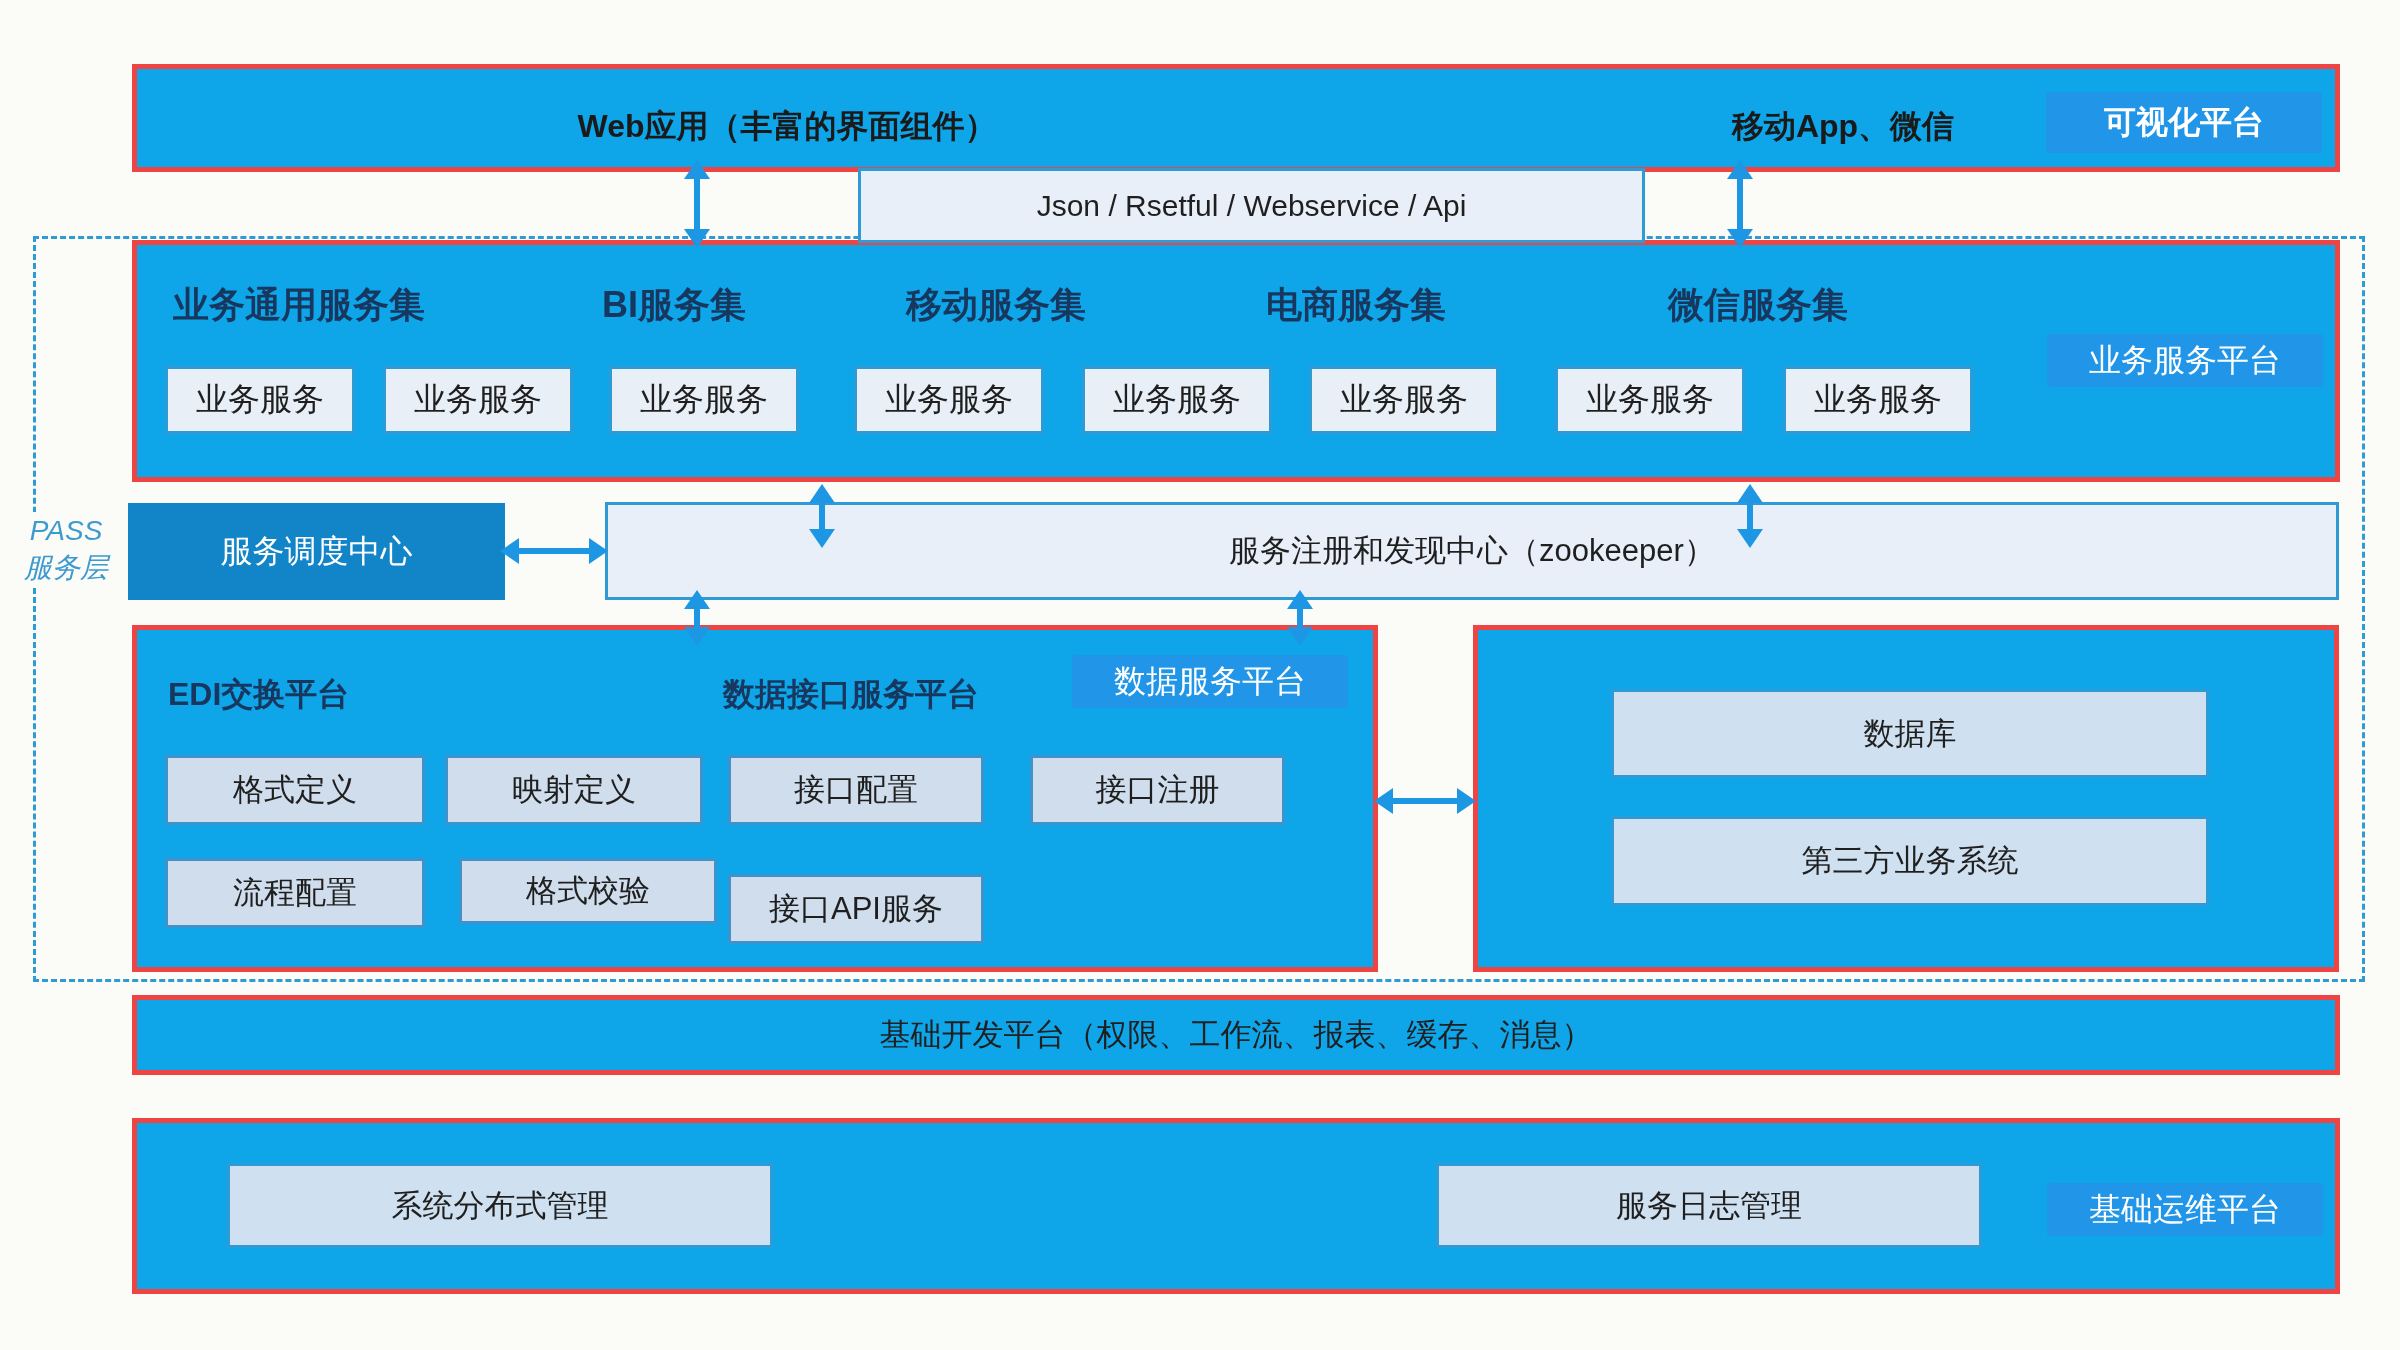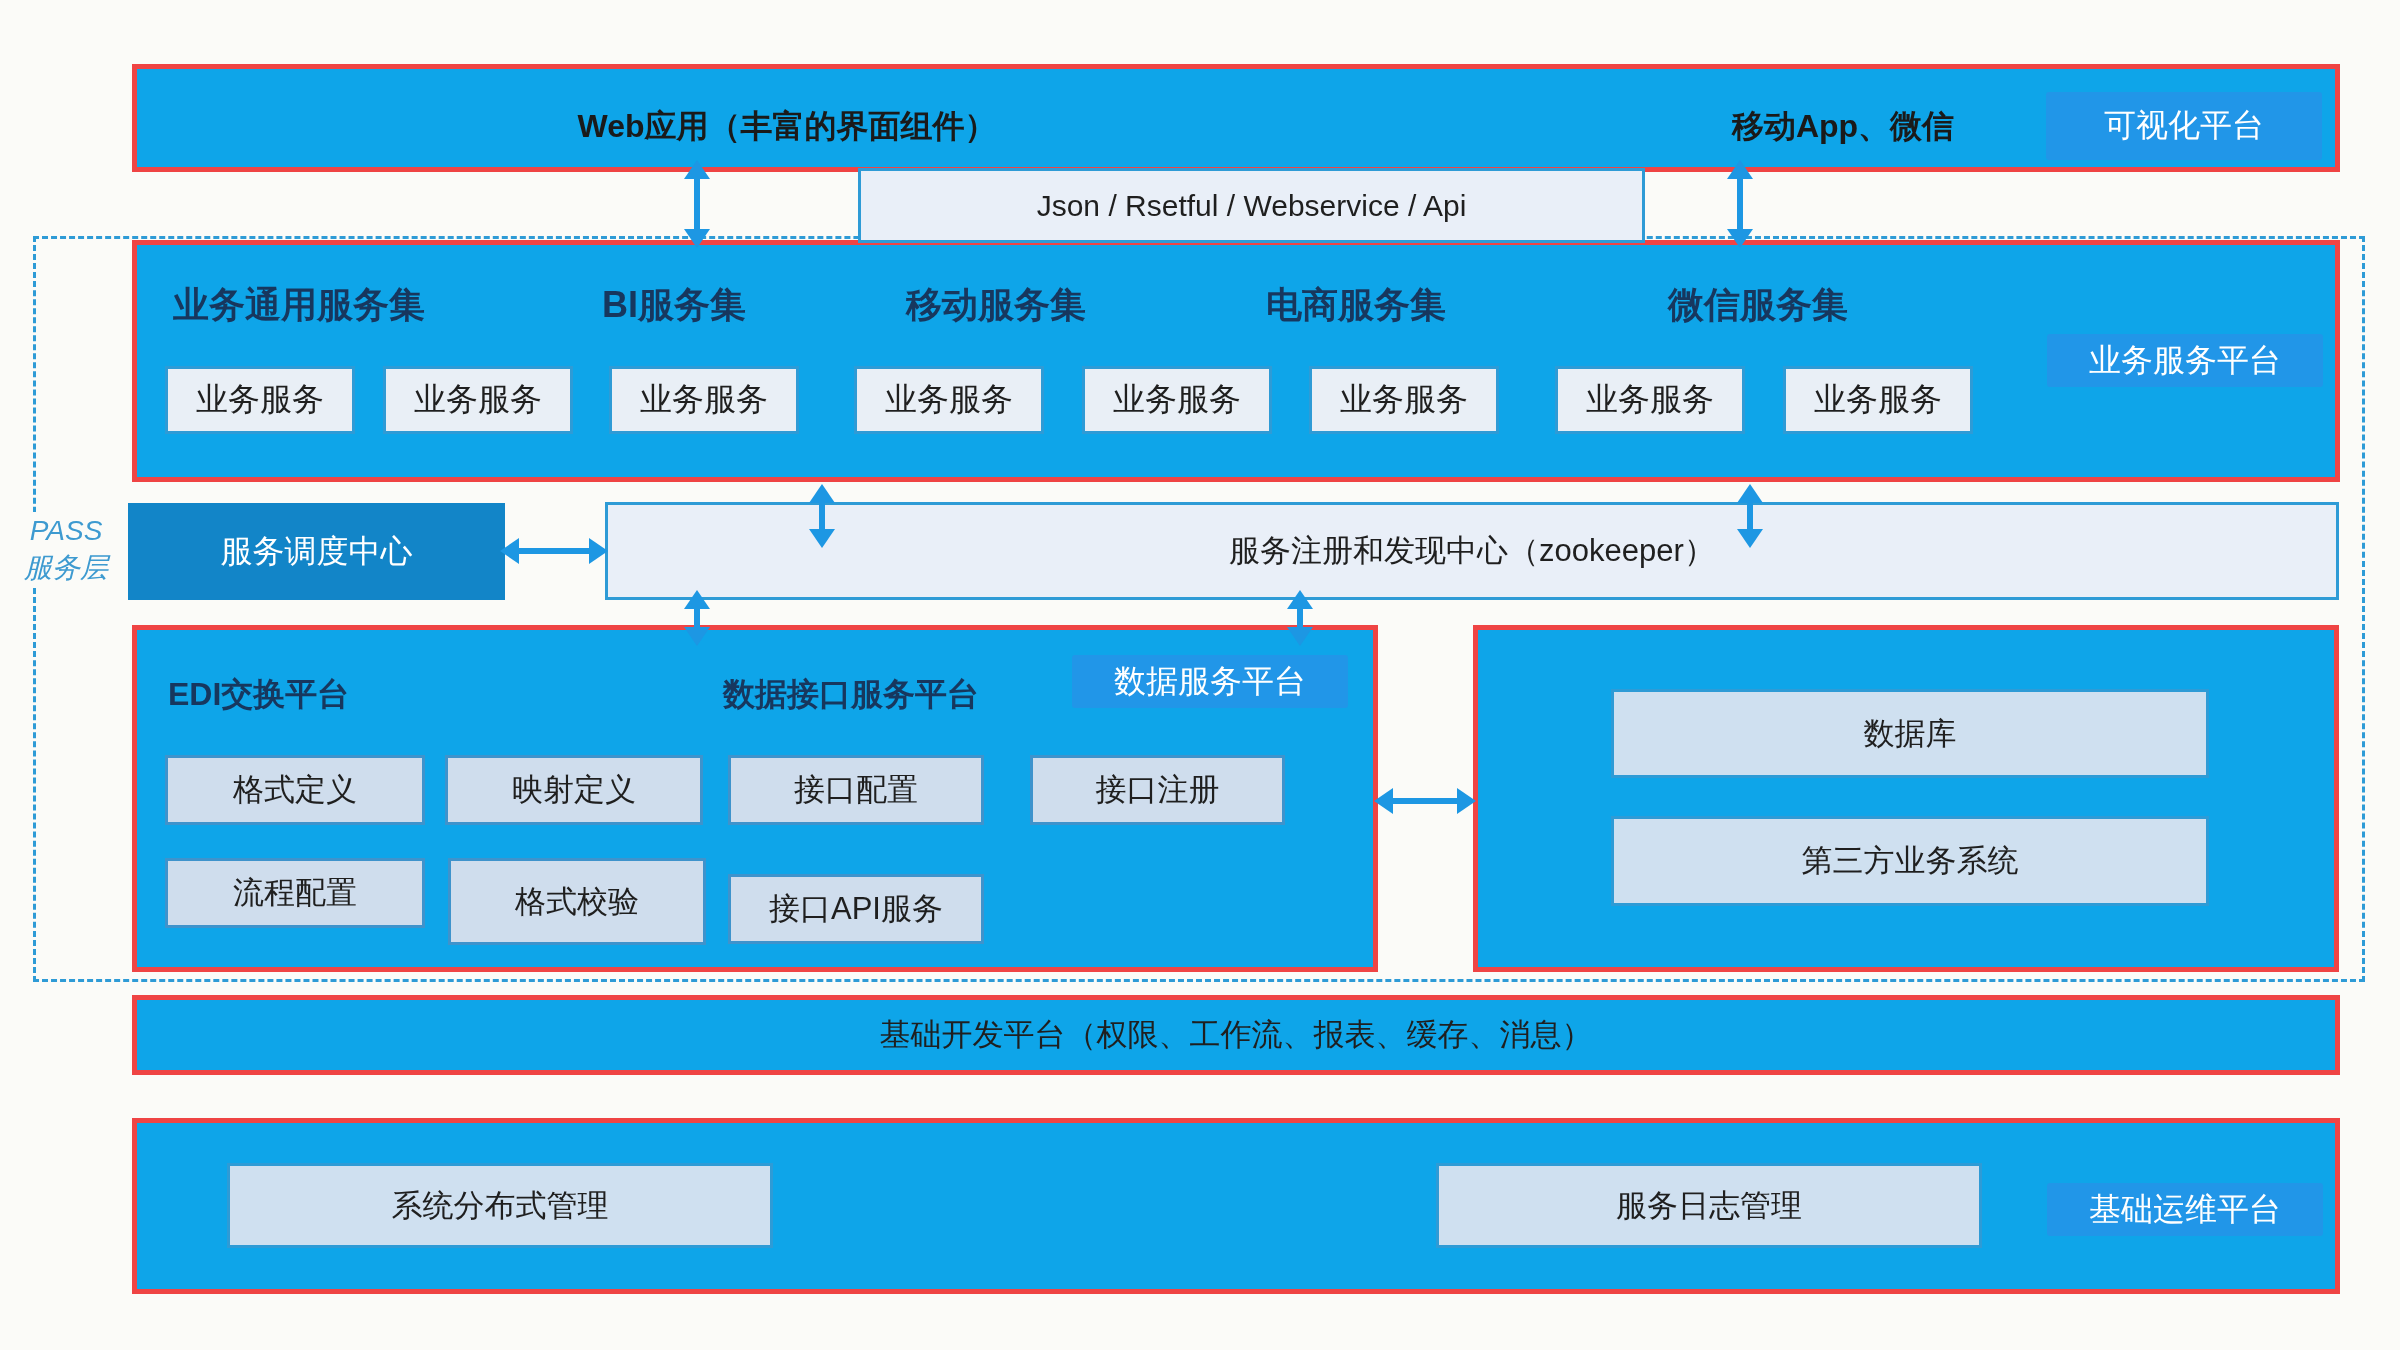--- a/index.html
+++ b/index.html
@@ -63,21 +63,21 @@
   <div class="dashed"></div>
   <div class="passlabel">
     <div>PASS</div>
     <div>服务层</div>
   </div>
 
   <div class="wbox z2" style="left:132px;top:64px;width:2208px;height:108px;">
     <div class="toplabel" style="left:650px;top:36px;">Web应用（丰富的界面组件）</div>
     <div class="toplabel" style="left:1706px;top:36px;">移动App、微信</div>
   </div>
-  <div class="badge z3" style="left:2046px;top:92px;width:276px;height:68px;">可视化平台</div>
+  <div class="badge z3" style="left:2046px;top:92px;width:276px;height:61px;font-weight:bold;">可视化平台</div>
 
   <div class="lightbar z3" style="left:858px;top:168px;width:787px;height:75px;">
     <span>Json / Rsetful / Webservice / Api</span>
   </div>
 
   <div class="wbox z2" style="left:132px;top:240px;width:2208px;height:242px;"></div>
   <div class="grouptitle z3" style="left:299px;top:281px;">业务通用服务集</div>
   <div class="grouptitle z3" style="left:674px;top:281px;">BI服务集</div>
   <div class="grouptitle z3" style="left:996px;top:281px;">移动服务集</div>
   <div class="grouptitle z3" style="left:1356px;top:281px;">电商服务集</div>
@@ -99,21 +99,21 @@
   <div class="wbox z2" style="left:132px;top:625px;width:1246px;height:347px;"></div>
   <div class="sectitle z3" style="left:168px;top:673px;">EDI交换平台</div>
   <div class="sectitle z3" style="left:723px;top:673px;">数据接口服务平台</div>
   <div class="badge z3" style="left:1072px;top:655px;width:276px;height:53px;">数据服务平台</div>
 
   <div class="panelbox z3" style="left:165px;top:755px;width:260px;height:70px;">格式定义</div>
   <div class="panelbox z3" style="left:445px;top:755px;width:258px;height:70px;">映射定义</div>
   <div class="panelbox z3" style="left:728px;top:755px;width:256px;height:70px;">接口配置</div>
   <div class="panelbox z3" style="left:1030px;top:755px;width:255px;height:70px;">接口注册</div>
   <div class="panelbox z3" style="left:165px;top:858px;width:260px;height:70px;">流程配置</div>
-  <div class="panelbox z3" style="left:448px;top:858px;width:258px;height:87px;">格式校验</div>
+  <div class="panelbox z3" style="left:459px;top:858px;width:258px;height:66px;">格式校验</div>
   <div class="panelbox z3" style="left:728px;top:858px;width:256px;height:70px;margin-top:16px;">接口API服务</div>
 
   <div class="wbox z2" style="left:1473px;top:625px;width:866px;height:347px;"></div>
   <div class="bigpanel z3" style="left:1611px;top:689px;width:598px;height:89px;">数据库</div>
   <div class="bigpanel z3" style="left:1611px;top:816px;width:598px;height:90px;">第三方业务系统</div>
 
   <div class="wbox z2" style="left:132px;top:995px;width:2208px;height:80px;display:flex;align-items:center;justify-content:center;font-size:31px;color:#1f1f1f;">基础开发平台（权限、工作流、报表、缓存、消息）</div>
 
   <div class="wbox z2" style="left:132px;top:1118px;width:2208px;height:176px;"></div>
   <div class="bigpanel z3" style="left:227px;top:1163px;width:546px;height:85px;">系统分布式管理</div>

